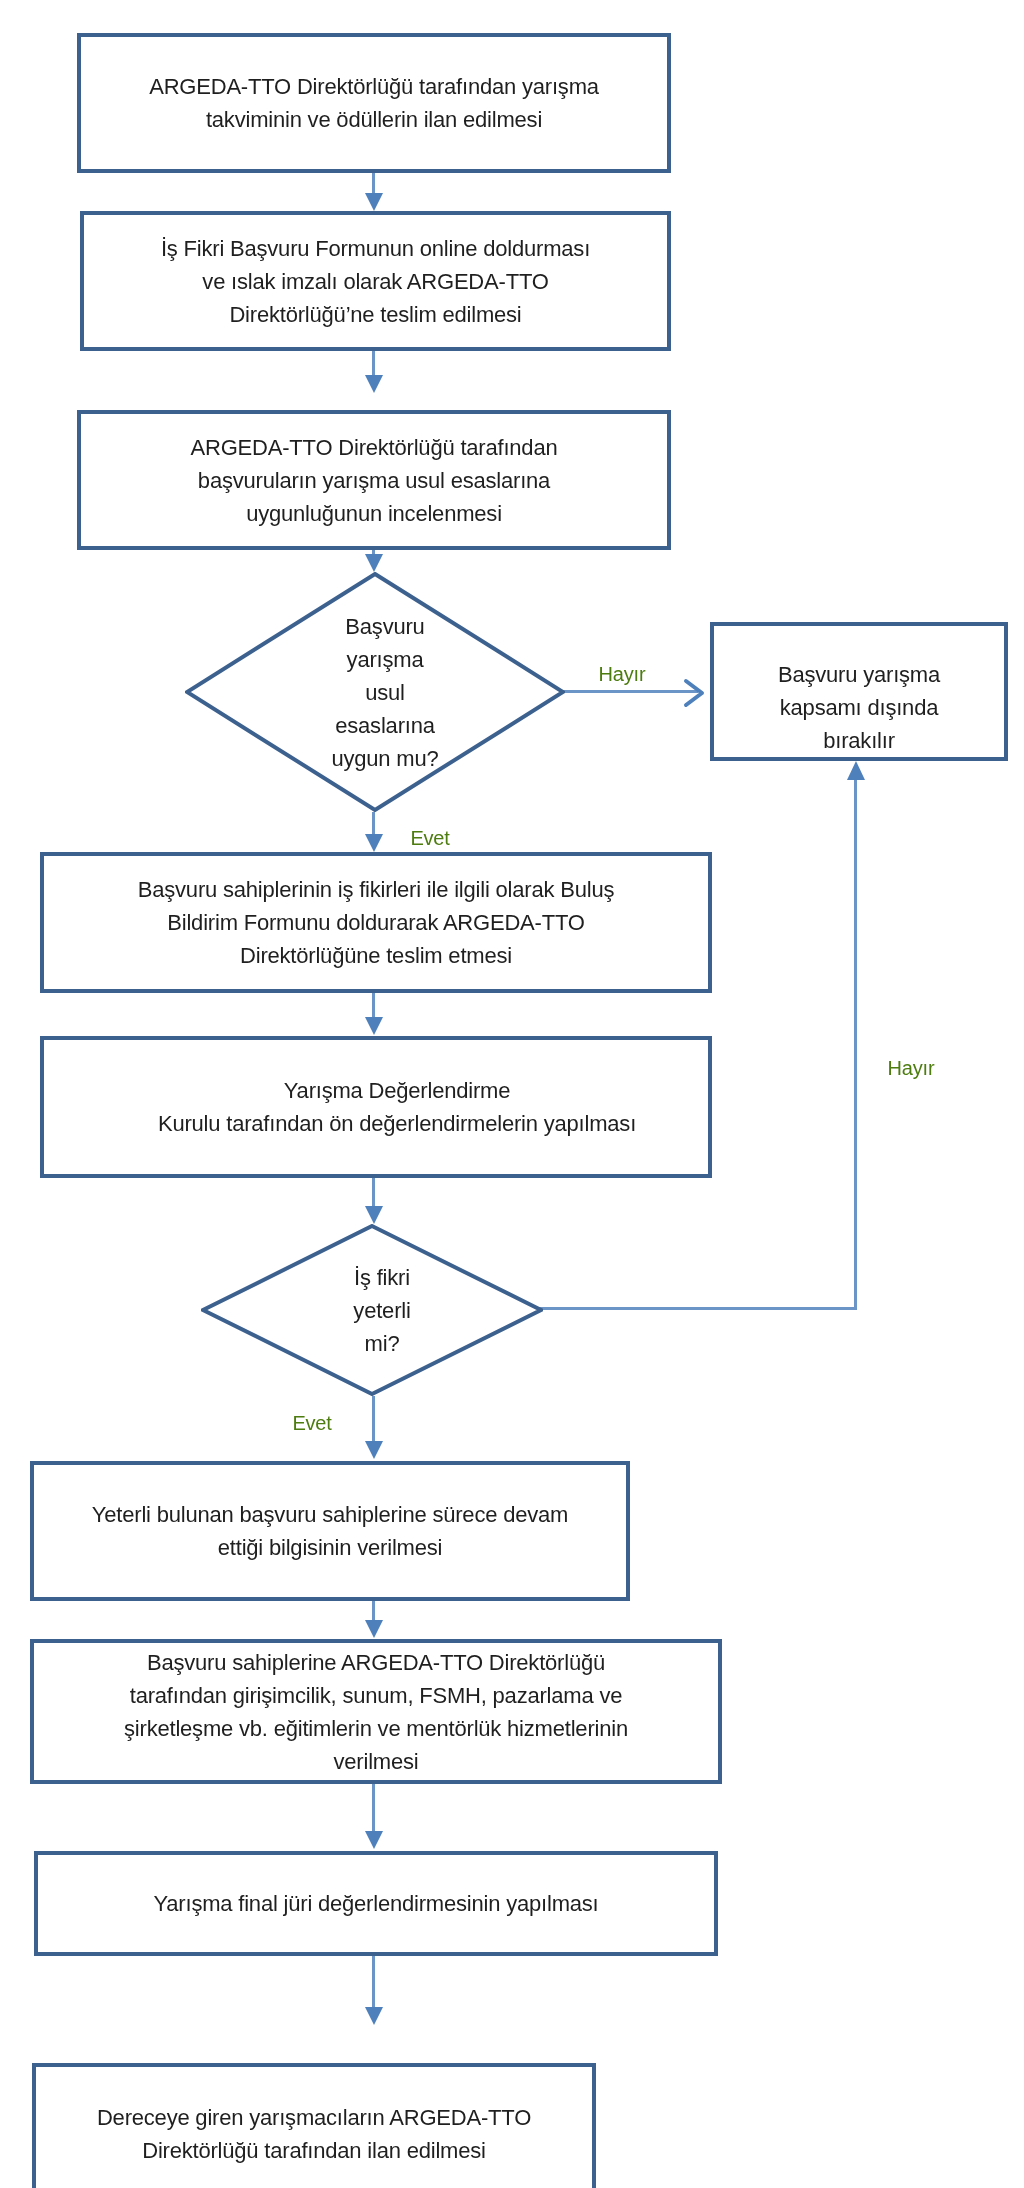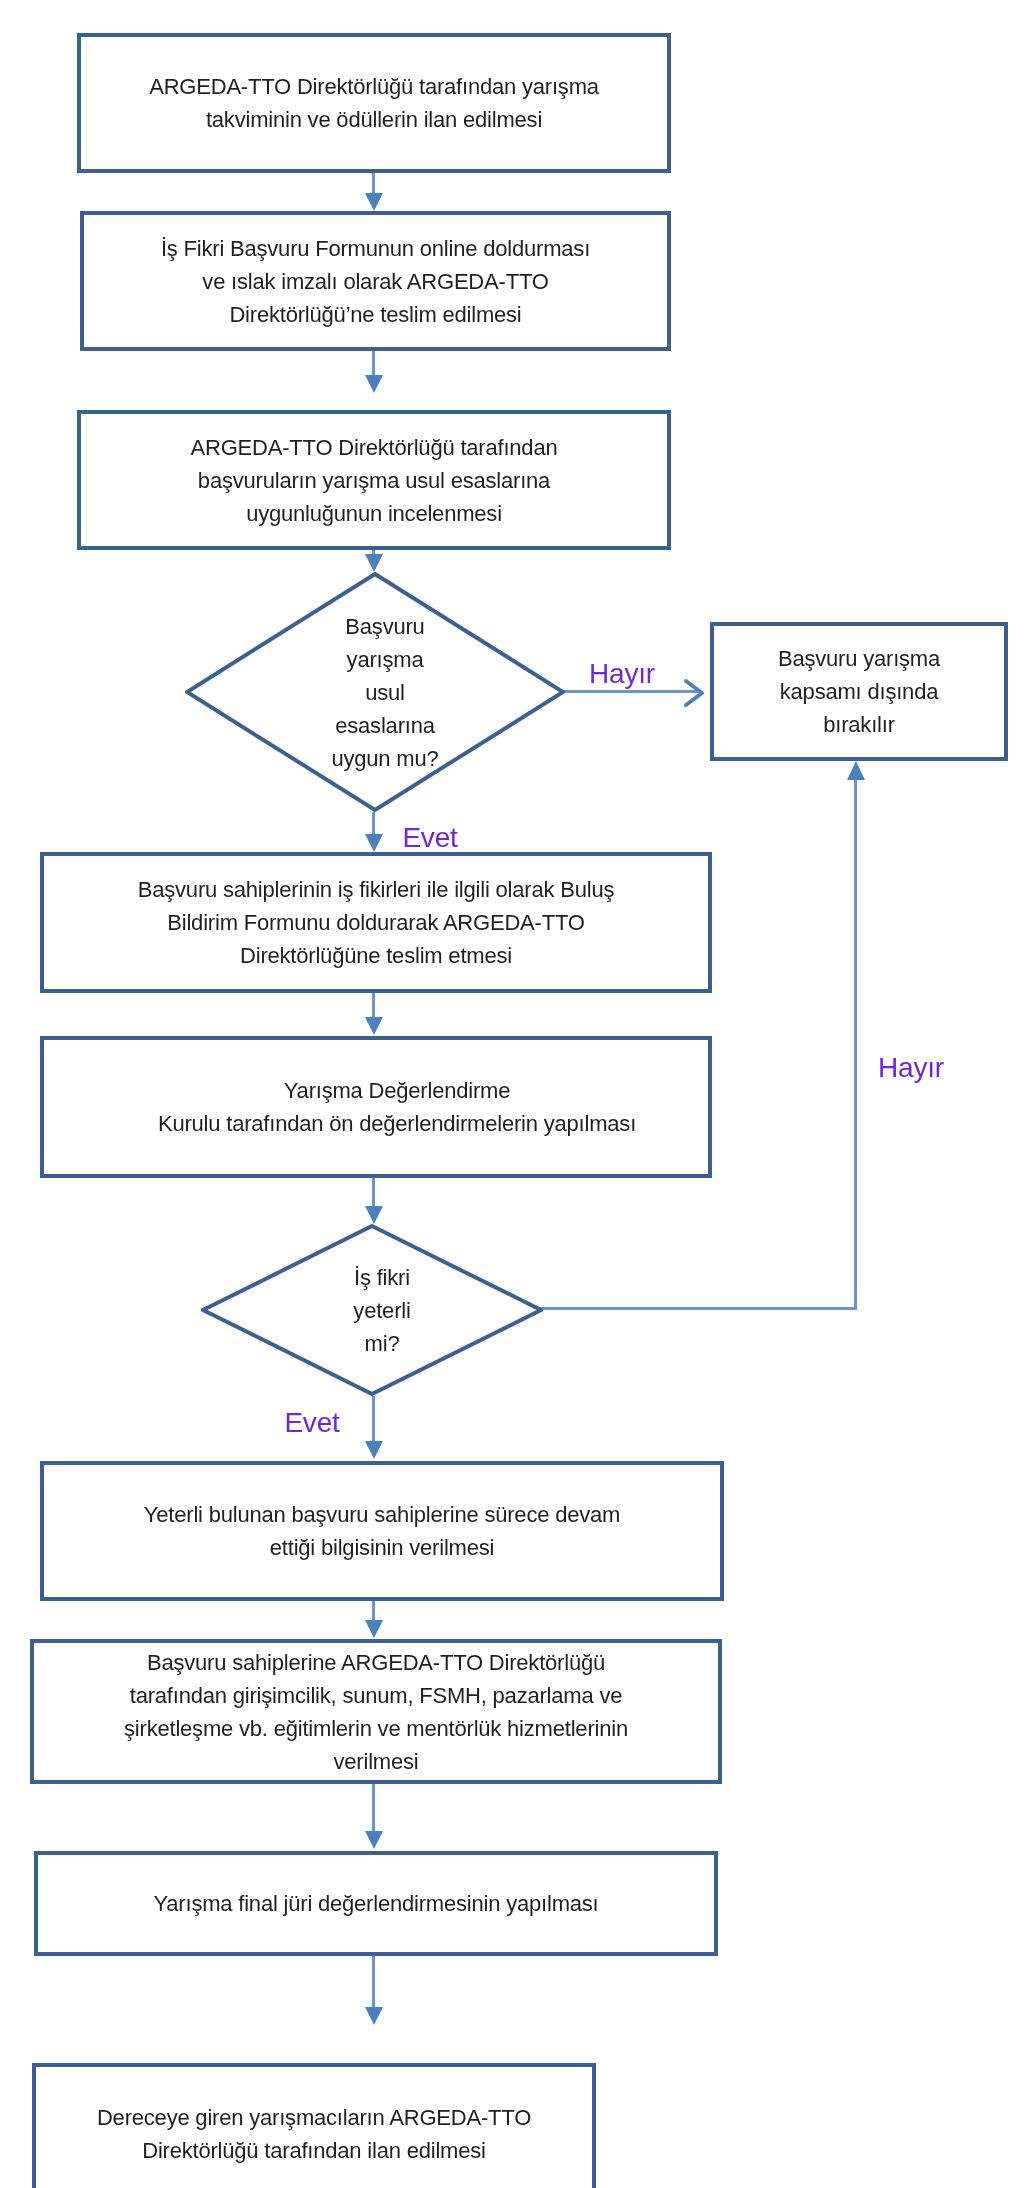--- a/index.html
+++ b/index.html
@@ -33,21 +33,21 @@
     border-left:9px solid transparent;border-right:9px solid transparent;
     border-top:18px solid #4e80bc;
   }
   .head-up{
     position:absolute;width:0;height:0;
     border-left:9px solid transparent;border-right:9px solid transparent;
     border-bottom:19px solid #4e80bc;
   }
   .edge-label{
     position:absolute;transform:translate(-50%,-50%);
-    font-size:28px;color:#6d28d9;letter-spacing:-0.2px;
+    font-size:20px;color:#4d7c0f;letter-spacing:-0.2px;
     white-space:nowrap;
   }
 </style>
 </head>
 <body>
 
 <div id="canvas">
 
   <div class="vline" style="left:372px;top:173px;height:22px;"></div>
   <div class="head-down" style="left:365px;top:193px;"></div>
@@ -98,38 +98,38 @@
 ve ıslak imzalı olarak ARGEDA-TTO
 Direktörlüğü’ne teslim edilmesi</div>
   </div>
 
   <div class="node" style="left:77px;top:394px;width:594px;height:140px;margin-top:16px;">
     <div class="node-text">ARGEDA-TTO Direktörlüğü tarafından
 başvuruların yarışma usul esaslarına
 uygunluğunun incelenmesi</div>
   </div>
 
-  <div class="node" style="left:710px;top:622px;width:298px;height:139px;">
+  <div class="node" style="left:710px;top:622px;width:298px;height:139px;align-items:flex-end;">
     <div class="node-text">Başvuru yarışma
 kapsamı dışında
 bırakılır</div>
   </div>
 
   <div class="node" style="left:40px;top:852px;width:672px;height:141px;">
     <div class="node-text">Başvuru sahiplerinin iş fikirleri ile ilgili olarak Buluş
 Bildirim Formunu doldurarak ARGEDA-TTO
 Direktörlüğüne teslim etmesi</div>
   </div>
 
   <div class="node" style="left:40px;top:1036px;width:672px;height:142px;padding-left:42px;">
     <div class="node-text">Yarışma Değerlendirme
 Kurulu tarafından ön değerlendirmelerin yapılması</div>
   </div>
 
-  <div class="node" style="left:40px;top:1461px;width:684px;height:140px;">
+  <div class="node" style="left:30px;top:1461px;width:600px;height:140px;">
     <div class="node-text">Yeterli bulunan başvuru sahiplerine sürece devam
 ettiği bilgisinin verilmesi</div>
   </div>
 
   <div class="node" style="left:30px;top:1639px;width:692px;height:145px;">
     <div class="node-text">Başvuru sahiplerine ARGEDA-TTO Direktörlüğü
 tarafından girişimcilik, sunum, FSMH, pazarlama ve
 şirketleşme vb. eğitimlerin ve mentörlük hizmetlerinin
 verilmesi</div>
   </div>

